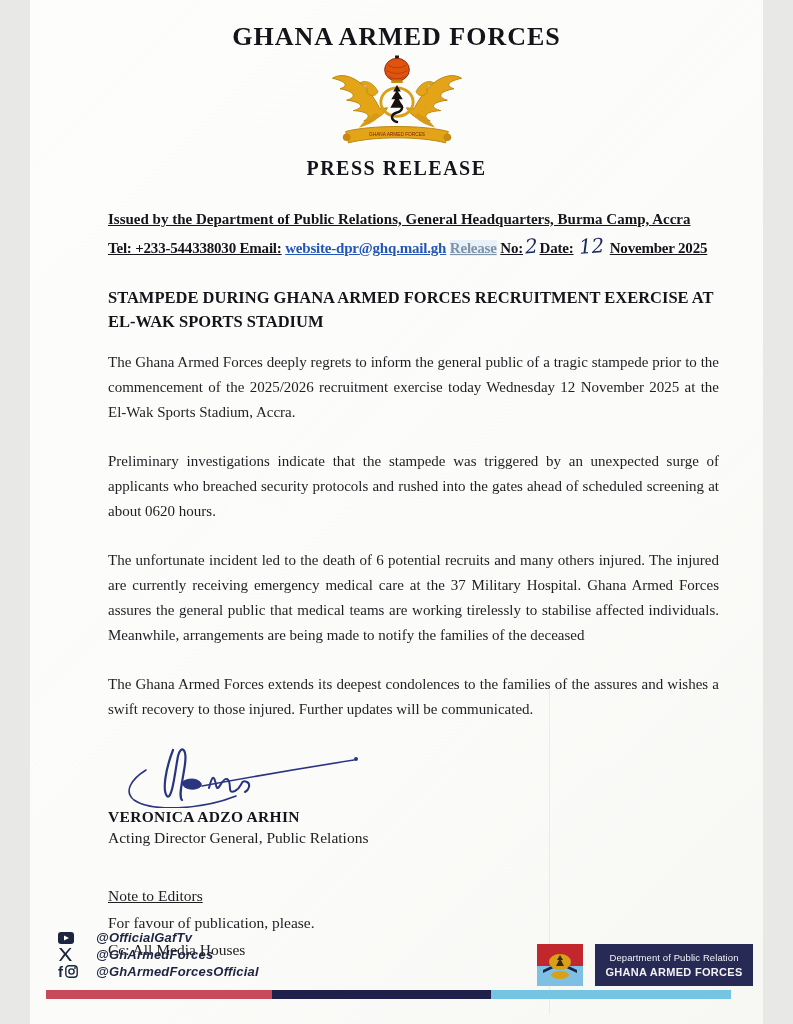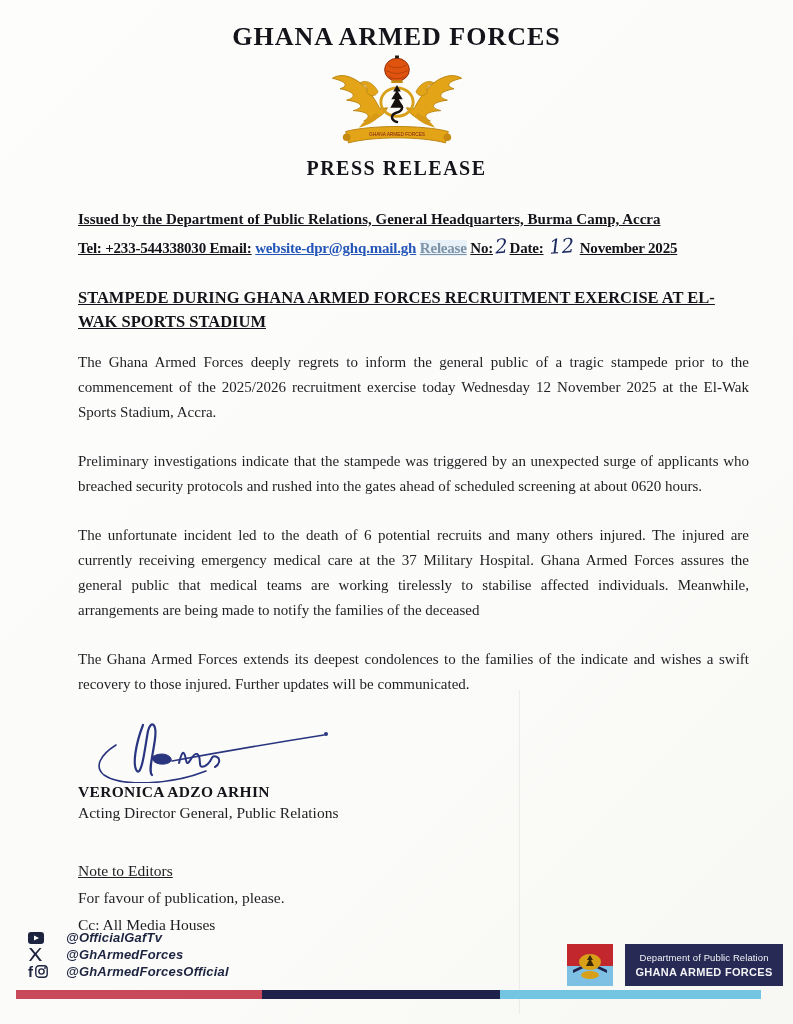--- a/index.html
+++ b/index.html
@@ -1,19 +1,19 @@
 <!DOCTYPE html>
 <html><head>
 <meta charset="utf-8">
 <style>
   * { margin: 0; padding: 0; box-sizing: border-box; }
   html, body { background: #e8e8e6; }
   .page {
     position: relative;
-    width: 793px; height: 1024px;
+    width: 733px; height: 1024px;
     margin: 0 auto;
     background: linear-gradient(135deg, #fdfdfc 0%, #fbfbf9 60%, #f7f7f4 100%);
     font-family: "Liberation Serif", serif;
     color: #1d1d1f;
     overflow: hidden;
   }
   
   .fold {
     position: absolute; left: 519px; top: 690px; bottom: 10px; width: 1px;
     background: rgba(60,60,60,0.07);
@@ -38,21 +38,21 @@
   .hand {
     font-family: "DejaVu Serif", serif; font-style: italic;
     color: #1c2a60; font-size: 20px; font-weight: normal;
     display: inline-block; transform: rotate(-4deg); padding: 0 2px;
   }
   .headline {
     margin: 24px 44px 0 78px;
     font-size: 16.5px; font-weight: bold; line-height: 24px;
     color: #14141a;
   }
-  .headline span { text-decoration: underline; }
+  .headline span { }
   .body-text { margin-top: 16px; }
   .body-text p {
     margin: 0 44px 24px 78px;
     font-size: 15px; line-height: 25px; text-align: justify; color: #1f1f23;
   }
   .sig-block { margin: 2px 16px 0 78px; }
   .sig-svg { display: block; margin-left: 8px; width: 300px; height: 62px; }
   .sig-name { font-size: 15.5px; font-weight: bold; letter-spacing: 0.3px; color: #14141a; }
   .sig-line { font-size: 15.5px; line-height: 24px; color: #1f1f23; }
   .note-block { margin: 32px 0 0 78px; font-size: 15.5px; line-height: 27px; color: #1f1f23; }
@@ -132,21 +132,21 @@
       <span class="u">November 2025</span>
     </div>
   </div>
 
   <h2 class="headline"><span>STAMPEDE DURING GHANA ARMED FORCES RECRUITMENT EXERCISE AT EL-WAK SPORTS STADIUM</span></h2>
 
   <div class="body-text">
     <p>The Ghana Armed Forces deeply regrets to inform the general public of a tragic stampede prior to the commencement of the 2025/2026 recruitment exercise today Wednesday 12 November 2025 at the El-Wak Sports Stadium, Accra.</p>
     <p>Preliminary investigations indicate that the stampede was triggered by an unexpected surge of applicants who breached security protocols and rushed into the gates ahead of scheduled screening at about 0620 hours.</p>
     <p>The unfortunate incident led to the death of 6 potential recruits and many others injured. The injured are currently receiving emergency medical care at the 37 Military Hospital. Ghana Armed Forces assures the general public that medical teams are working tirelessly to stabilise affected individuals. Meanwhile, arrangements are being made to notify the families of the deceased</p>
-    <p>The Ghana Armed Forces extends its deepest condolences to the families of the indicate and wishes a swift recovery to those injured. Further updates will be communicated.</p>
+    <p>The Ghana Armed Forces extends its deepest condolences to the families of the assures and wishes a swift recovery to those injured. Further updates will be communicated.</p>
   </div>
 
   <div class="sig-block">
     <svg class="sig-svg" viewBox="0 0 300 62" xmlns="http://www.w3.org/2000/svg">
       <g stroke="#2a3580" fill="none" stroke-linecap="round">
         <path d="M57 4 C50 22 46 44 51 50 C56 55 59 26 62 10 C65 -1 71 2 69 18 C67 34 62 50 66 54" stroke-width="2.2"></path>
         <path d="M66 36 C72 32 80 32 84 36 C88 40 82 44 74 43 C68 42 66 39 66 36 Z" fill="#2a3580" stroke-width="1"></path>
         <path d="M93 42 C96 30 98 28 100 39 C102 49 106 31 111 33 C117 36 110 49 119 45 C127 41 124 33 131 36 C135 38 133 44 129 46" stroke-width="2"></path>
         <path d="M86 40 C140 30 200 20 238 14" stroke-width="1.6"></path>
         <circle cx="240" cy="13" r="2" fill="#2a3580" stroke="none"></circle>

